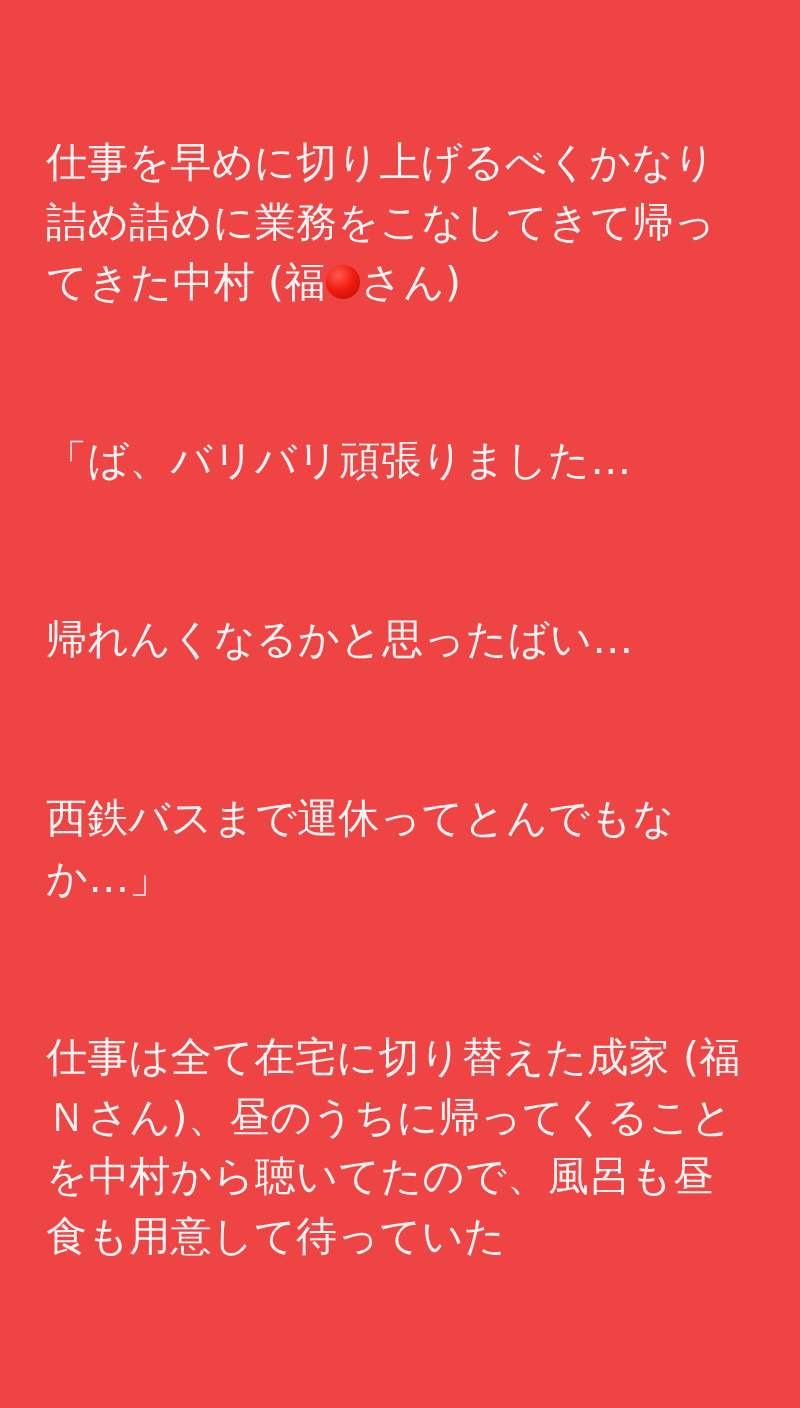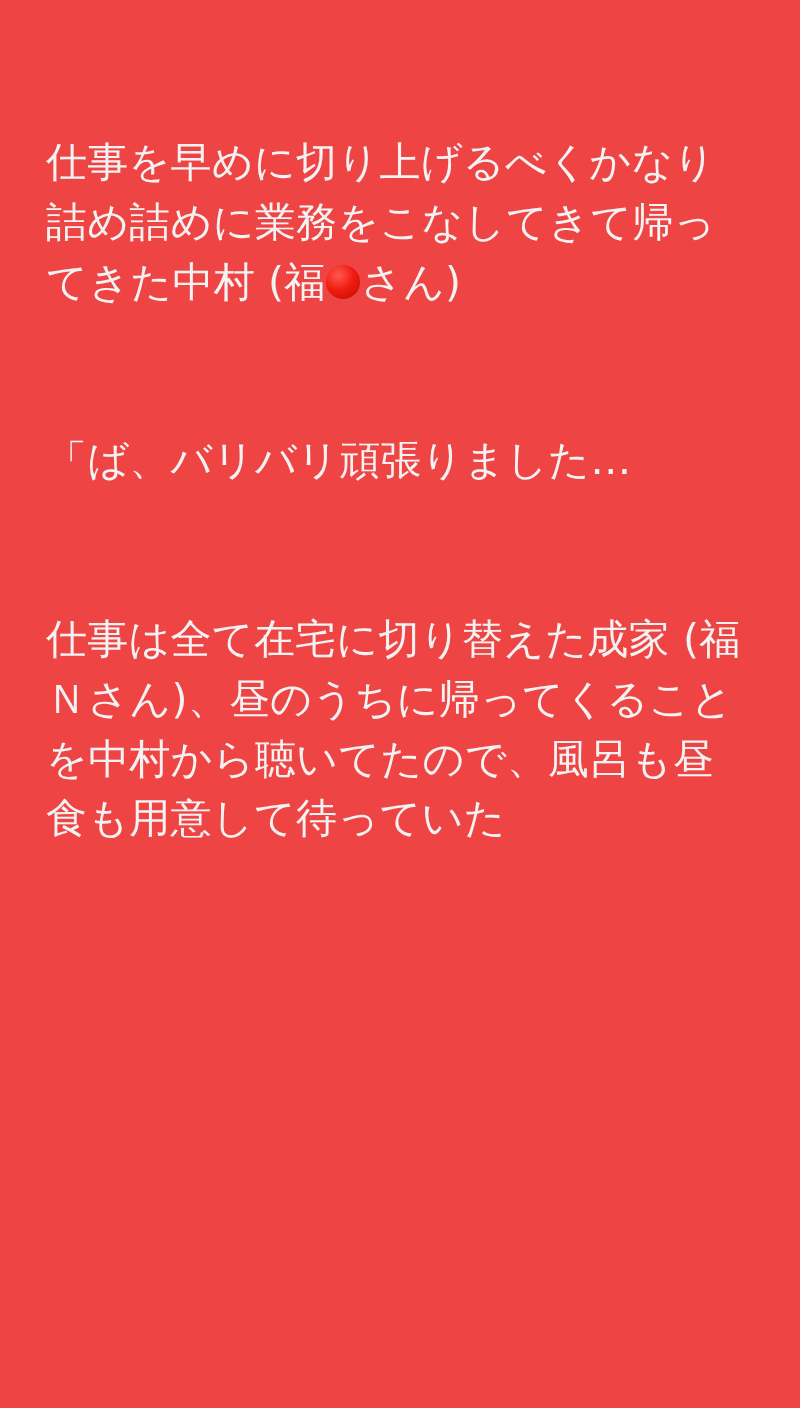--- a/index.html
+++ b/index.html
@@ -44,16 +44,18 @@
     margin: 0 0.02em;
   }
 </style>
 </head>
 <body>
 
 <div class="page">
   <div class="text-block">
     <p class="para"><span>仕事を早めに切り上げるべくかなり詰め詰めに業務をこなしてきて帰ってきた中村 (福</span><span class="emoji-dot"></span><span>さん)</span></p>
     <p class="para">「ば、バリバリ頑張りました…</p>
+    <p class="para">帰れんくなるかと思ったばい…</p>
+    <p class="para">西鉄バスまで運休ってとんでもなか…」</p>
     <p class="para">仕事は全て在宅に切り替えた成家 (福Ｎさん)、昼のうちに帰ってくることを中村から聴いてたので、風呂も昼食も用意して待っていた</p>
     
   </div>
 </div>
 
 </body></html>

